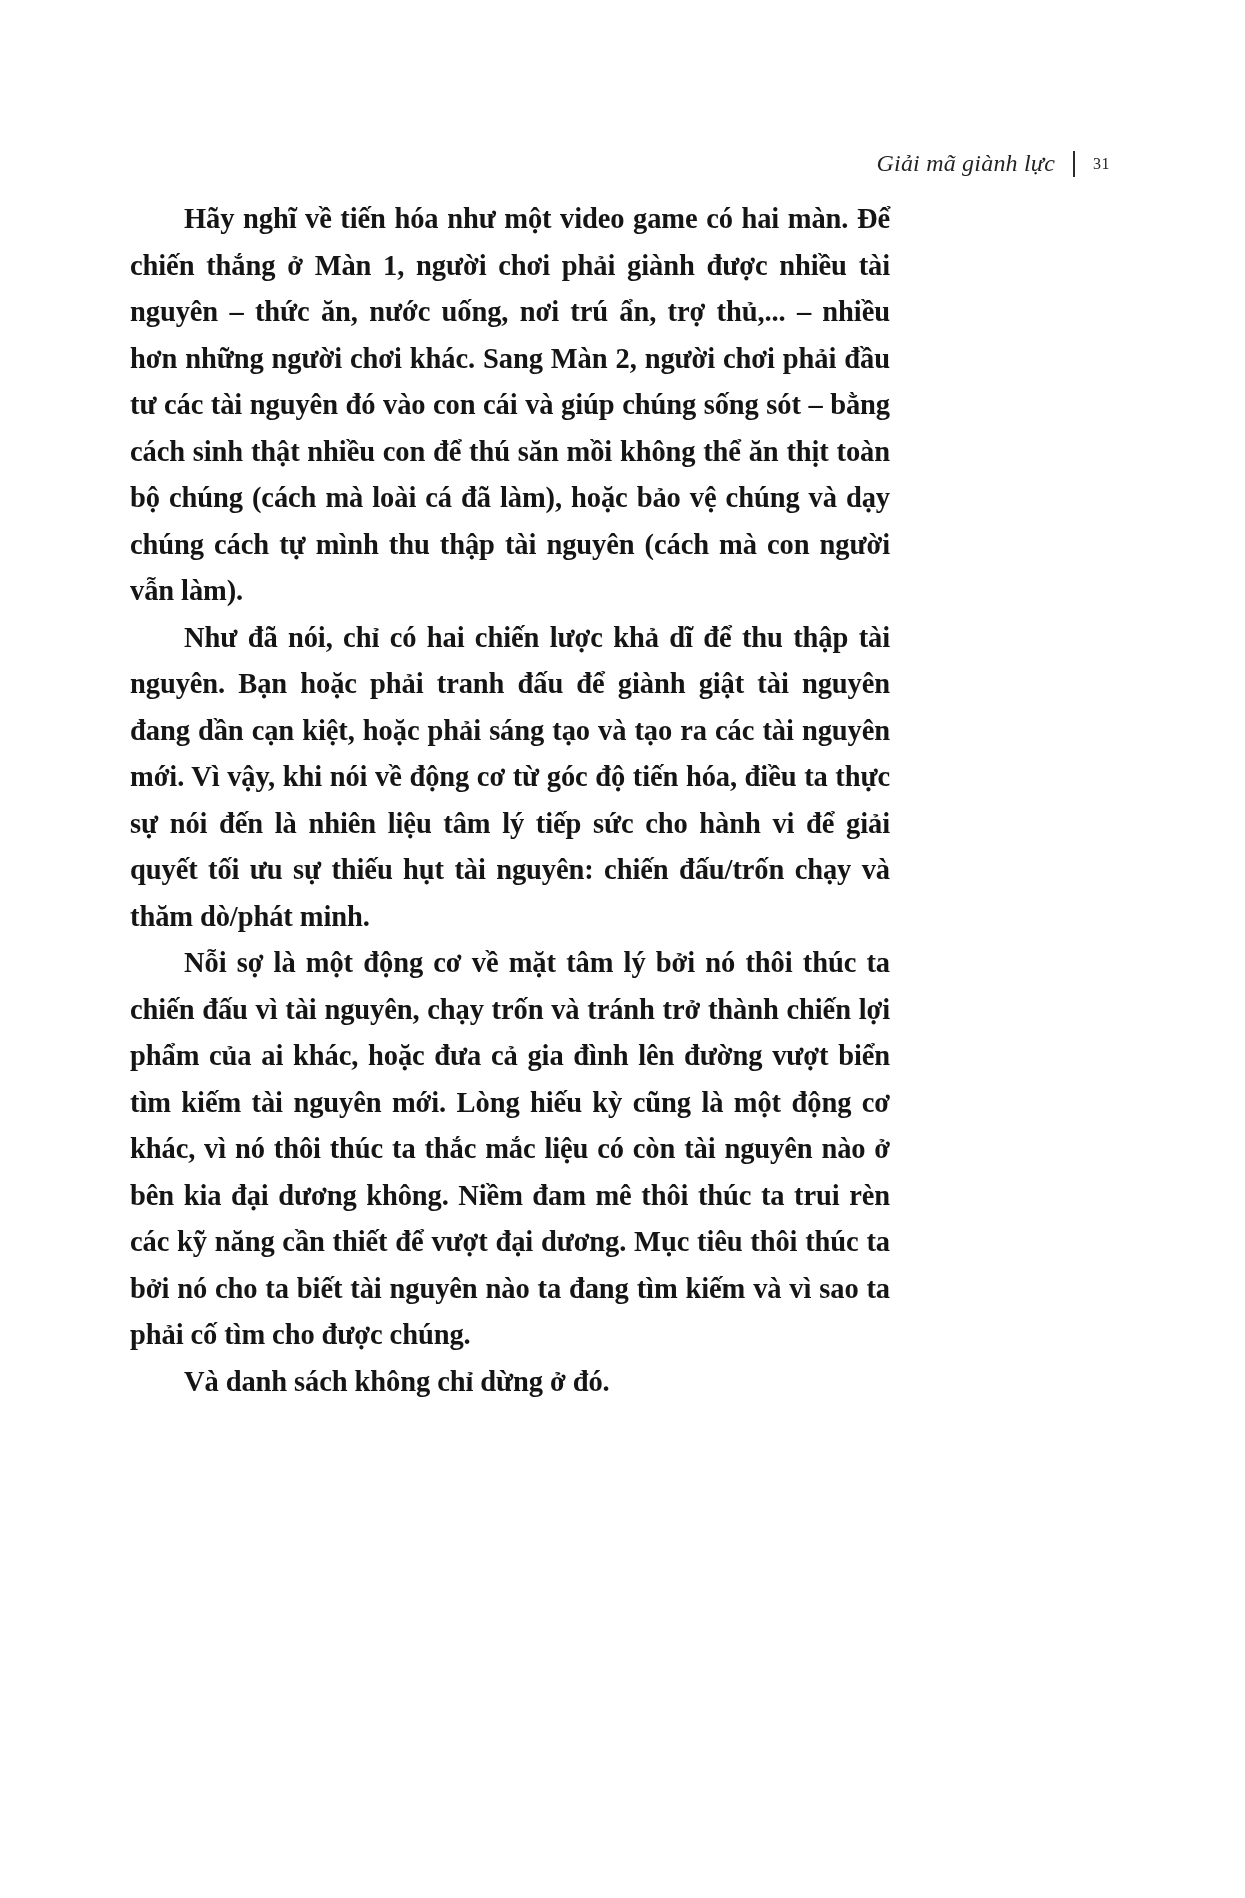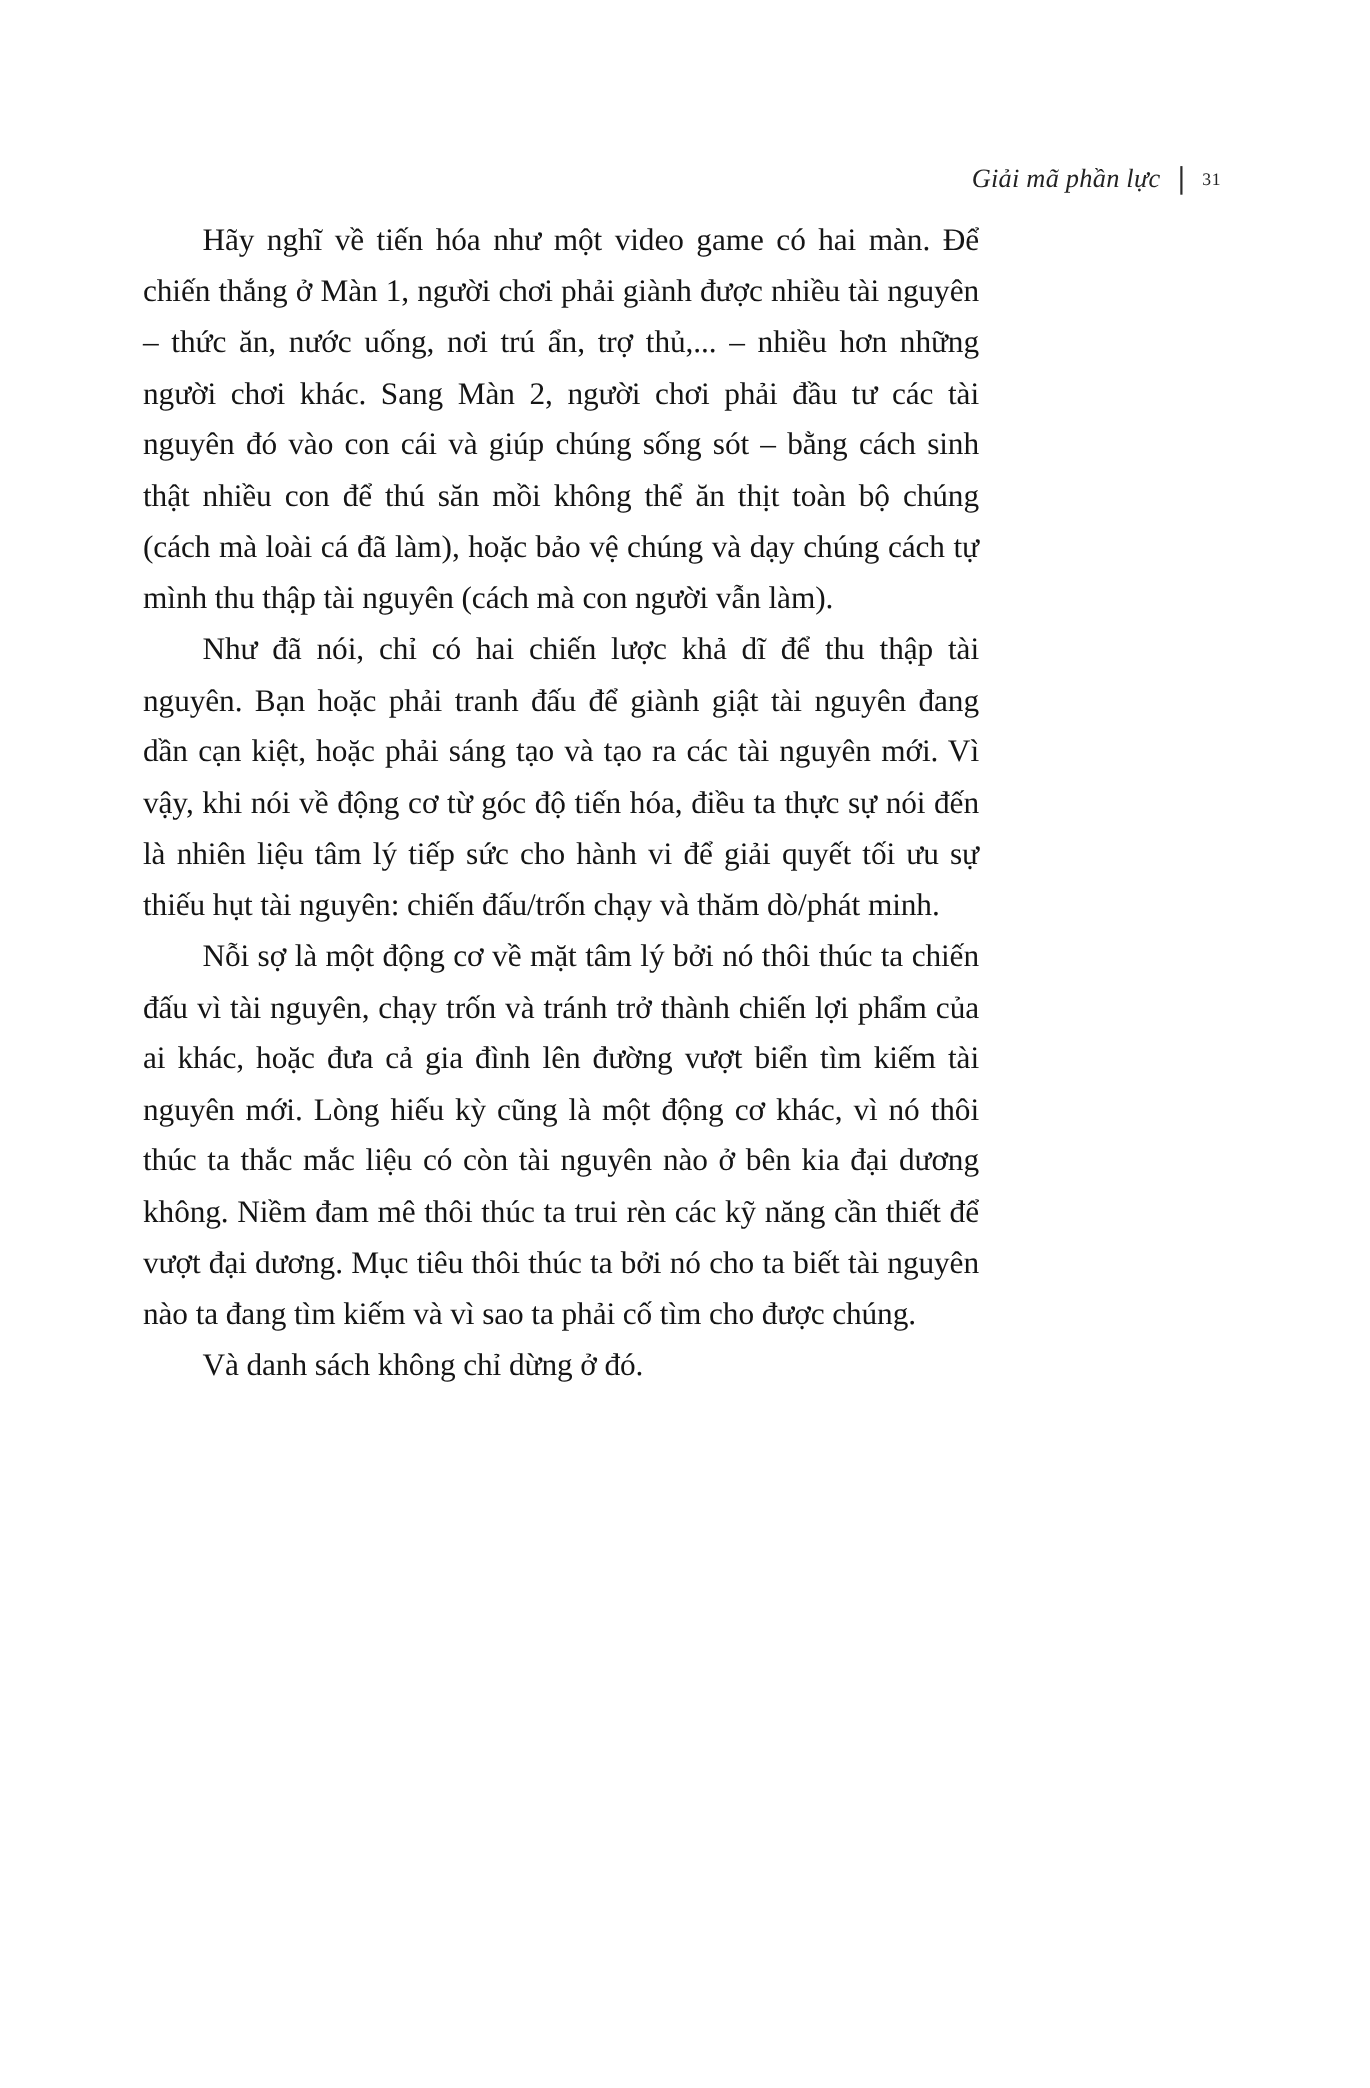--- a/index.html
+++ b/index.html
@@ -49,20 +49,21 @@
   .header .page-number {
     font-family: "Liberation Serif", serif;
     font-size: 16px;
     letter-spacing: 0.5px;
   }
   .content {
     position: absolute;
     top: 196px;
     left: 130px;
     width: 760px;
+    font-weight: bold;
   }
   p.body-par {
     margin: 0;
     font-size: 28.5px;
     line-height: 46.5px;
     text-align: justify;
     text-justify: inter-word;
     text-indent: 54px;
     color: #151515;
     letter-spacing: -0.1px;
@@ -73,21 +74,21 @@
   em {
     font-style: italic;
   }
 </style>
 </head>
 <body>
 
 <div class="page">
 
   <div class="header">
-    <span class="running-title">Giải mã phần lực</span>
+    <span class="running-title">Giải mã giành lực</span>
     <span class="rule"></span>
     <span class="page-number">31</span>
   </div>
 
   <div class="content">
     <p class="body-par">Hãy nghĩ về tiến hóa như một video game có hai màn. Để chiến thắng ở Màn 1, người chơi phải giành được nhiều tài nguyên – thức ăn, nước uống, nơi trú ẩn, trợ thủ,... – nhiều hơn những người chơi khác. Sang Màn 2, người chơi phải đầu tư các tài nguyên đó vào con cái và giúp chúng sống sót – bằng cách sinh thật nhiều con để thú săn mồi không thể ăn thịt toàn bộ chúng (cách mà loài cá đã làm), hoặc bảo vệ chúng và dạy chúng cách tự mình thu thập tài nguyên (cách mà con người vẫn làm).</p>
     <p class="body-par">Như đã nói, chỉ có hai chiến lược khả dĩ để thu thập tài nguyên. Bạn hoặc phải tranh đấu để giành giật tài nguyên đang dần cạn kiệt, hoặc phải sáng tạo và tạo ra các tài nguyên mới. Vì vậy, khi nói về động cơ từ góc độ tiến hóa, điều ta thực sự nói đến là nhiên liệu tâm lý tiếp sức cho hành vi để giải quyết tối ưu sự thiếu hụt tài nguyên: chiến đấu/trốn chạy và thăm dò/phát minh.</p>
     <p class="body-par">Nỗi sợ là một động cơ về mặt tâm lý bởi nó thôi thúc ta chiến đấu vì tài nguyên, chạy trốn và tránh trở thành chiến lợi phẩm của ai khác, hoặc đưa cả gia đình lên đường vượt biển tìm kiếm tài nguyên mới. Lòng hiếu kỳ cũng là một động cơ khác, vì nó thôi thúc ta thắc mắc liệu có còn tài nguyên nào ở bên kia đại dương không. Niềm đam mê thôi thúc ta trui rèn các kỹ năng cần thiết để vượt đại dương. Mục tiêu thôi thúc ta bởi nó cho ta biết tài nguyên nào ta đang tìm kiếm và vì sao ta phải cố tìm cho được chúng.</p>
     <p class="body-par">Và danh sách không chỉ dừng ở đó.</p>
   </div>

